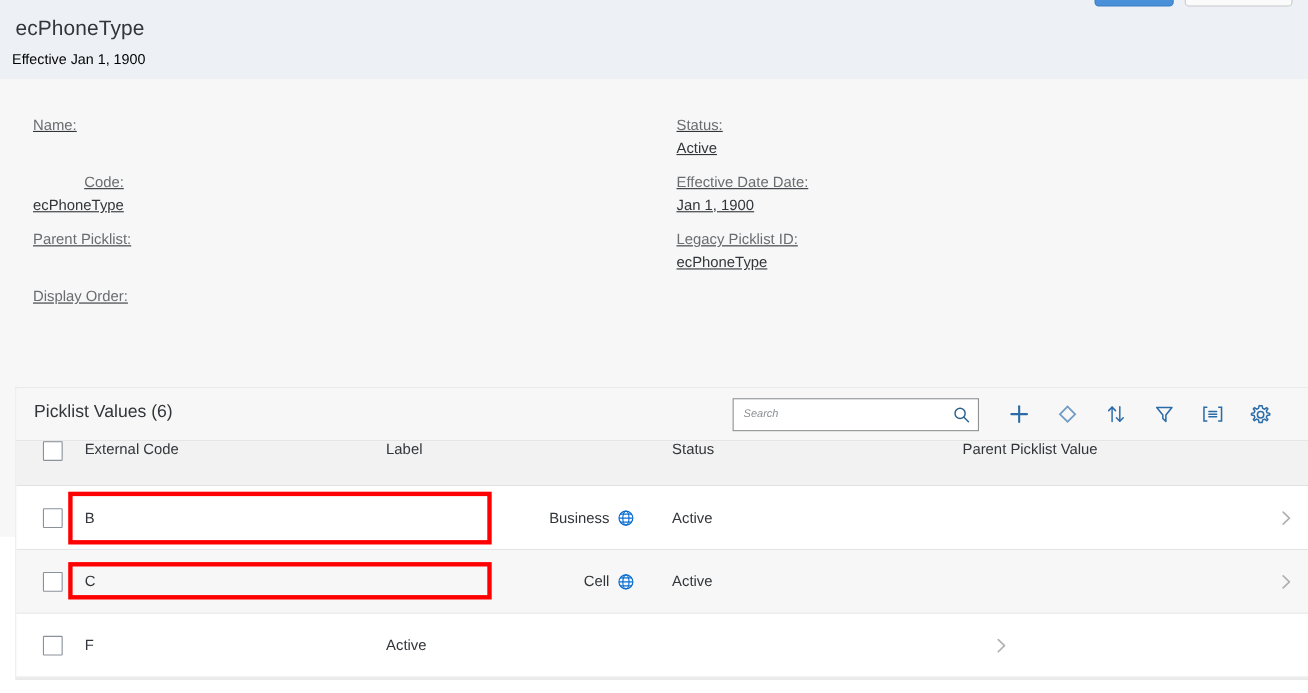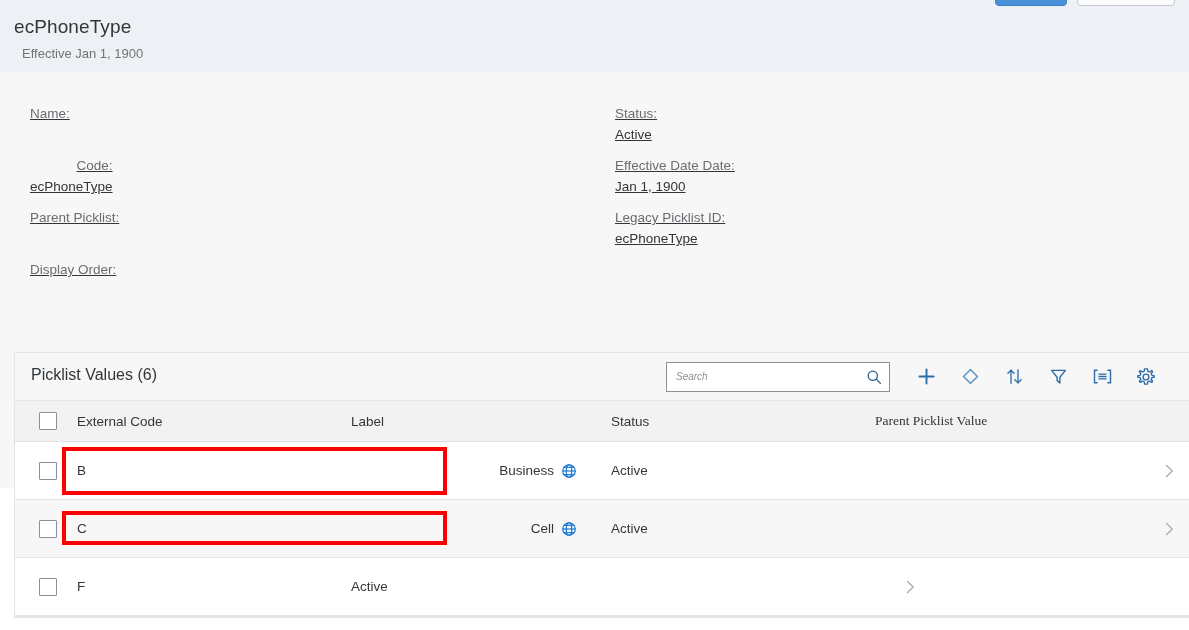--- a/index.html
+++ b/index.html
@@ -59,24 +59,24 @@
     position: absolute;
     left: 14px;
     top: 16px;
     font-size: 19px;
     font-weight: 400;
     color: #32363a;
     letter-spacing: 0.1px;
   }
   .obj-subtitle {
     position: absolute;
-    left: 22px;
+    left: 11px;
     top: 46px;
     font-size: 13px;
-    color: #737373;
+    color: #000000;
   }
 
   
   .form-area {
     position: absolute;
     left: 0; top: 72px;
     width: 1189px;
     height: 276px;
     background: #f7f7f7;
   }
@@ -170,35 +170,35 @@
     display: flex;
     align-items: center;
     justify-content: center;
     color: #2b6ca8;
   }
   .tb-icon svg { display: block; }
 
   
   .thead {
     display: flex;
-    align-items: center;
+    align-items: flex-start;
     height: 40px;
     background: #f2f2f2;
     border-bottom: 1px solid #e0e0e0;
   }
   .th {
     font-size: 13.5px;
     color: #32363a;
     box-sizing: border-box;
   }
   .c-check { width: 62px; padding-left: 24px; flex: none; }
   .c-code  { width: 274px; flex: none; padding-left: 0; }
   .c-label { width: 260px; flex: none; }
   .c-stat  { width: 264px; flex: none; }
-  .c-parent{ width: 275px; flex: none; font-family: Liberation Serif, serif; }
+  .c-parent{ width: 275px; flex: none; }
   .c-nav   { width: 40px;  flex: none; }
 
   .chk {
     width: 18px;
     height: 18px;
     border: 1px solid #89919a;
     background: #ffffff;
     border-radius: 1px;
     box-sizing: border-box;
   }

